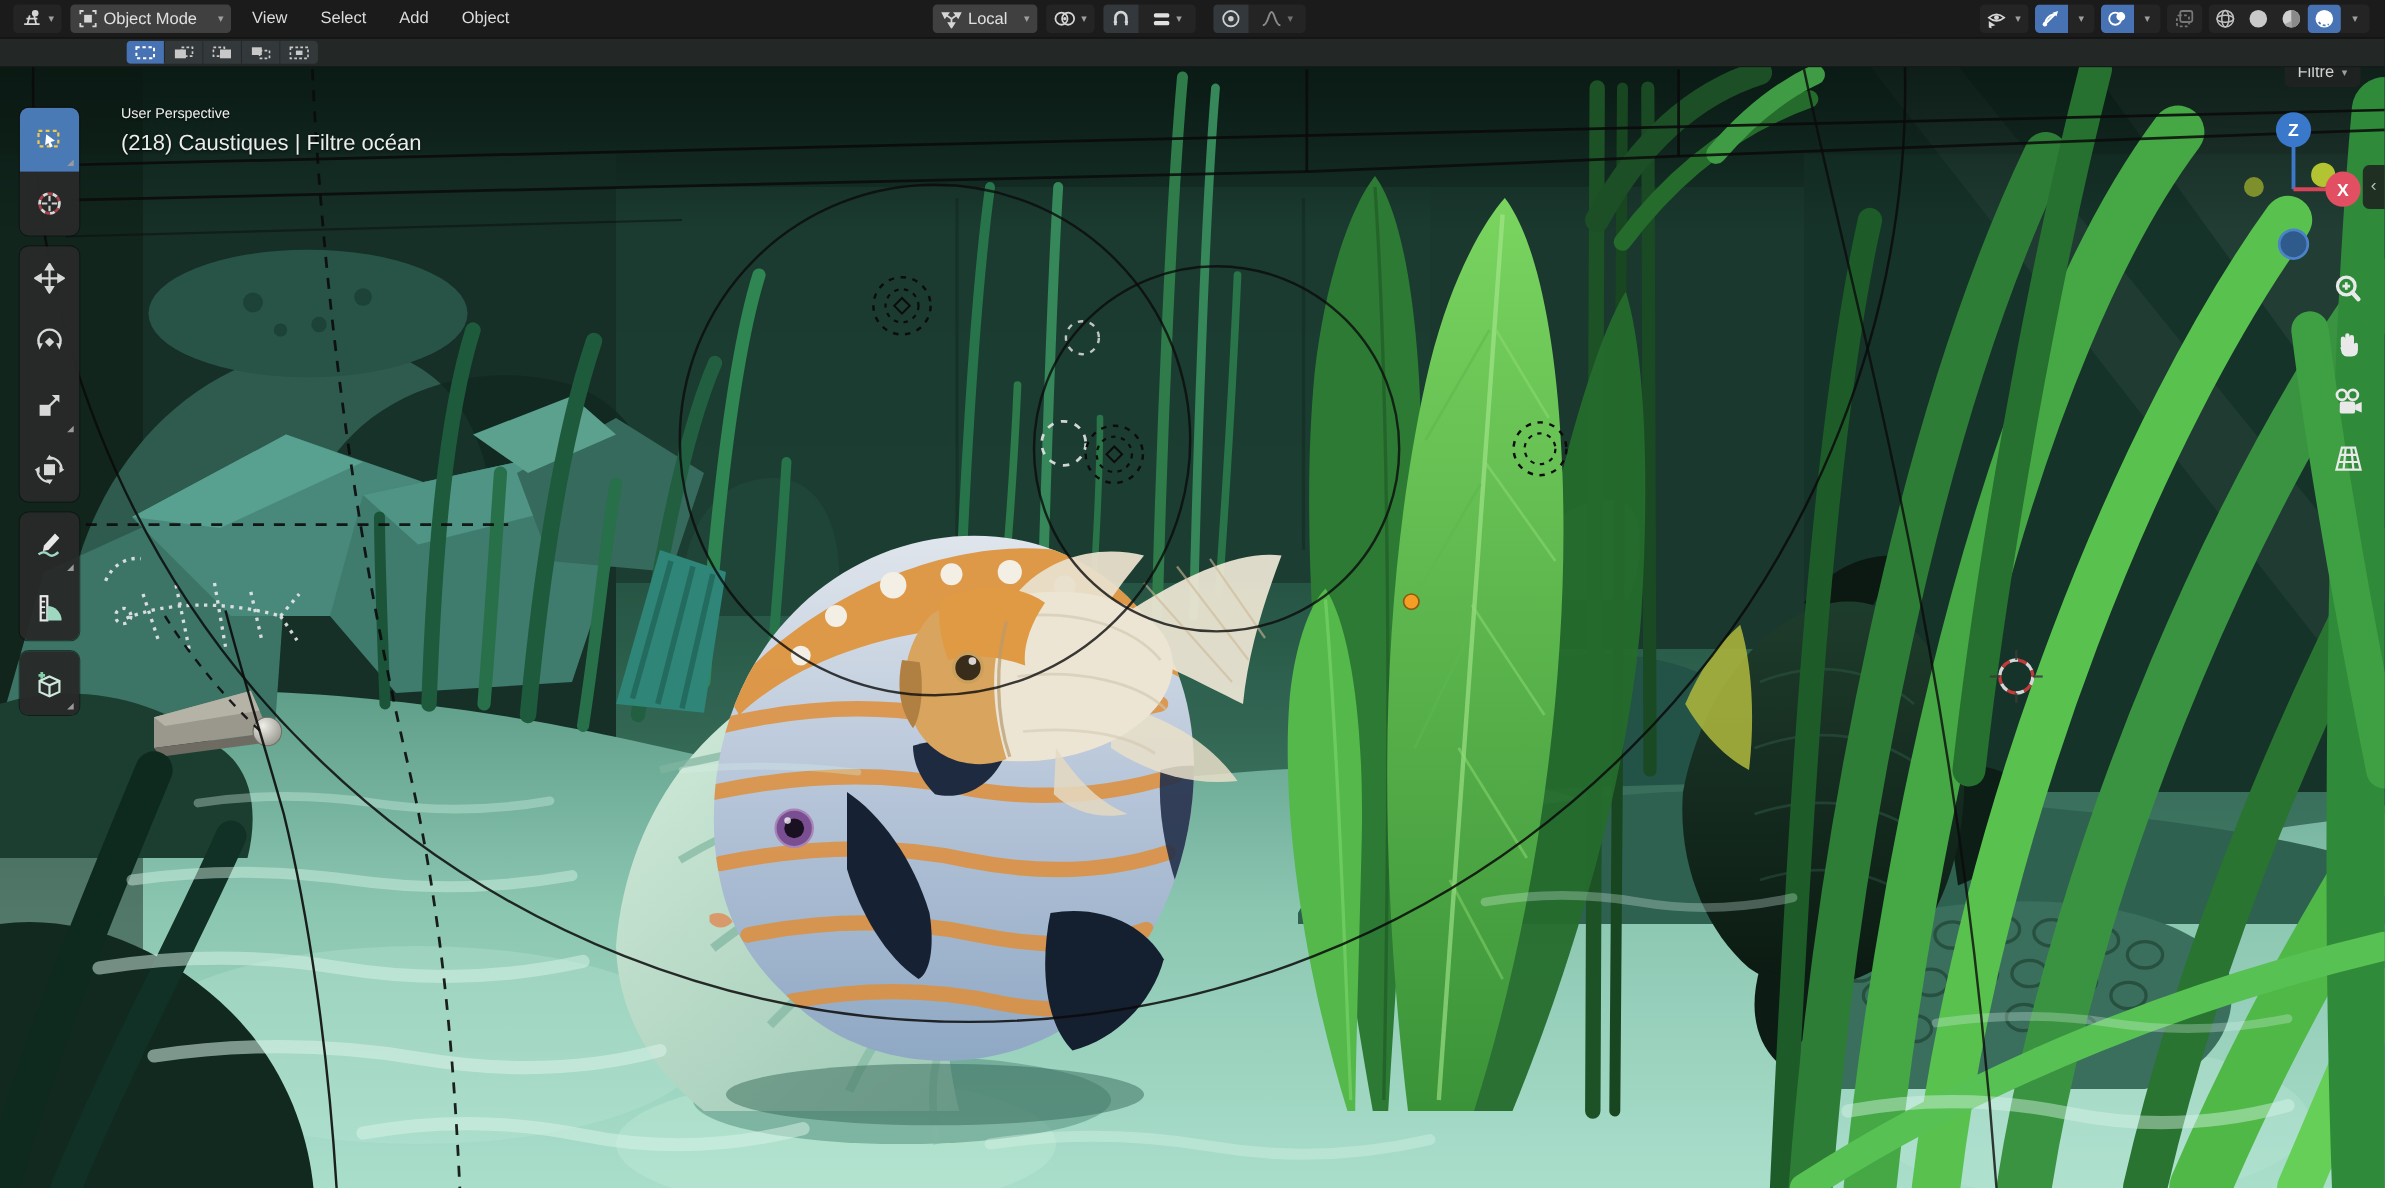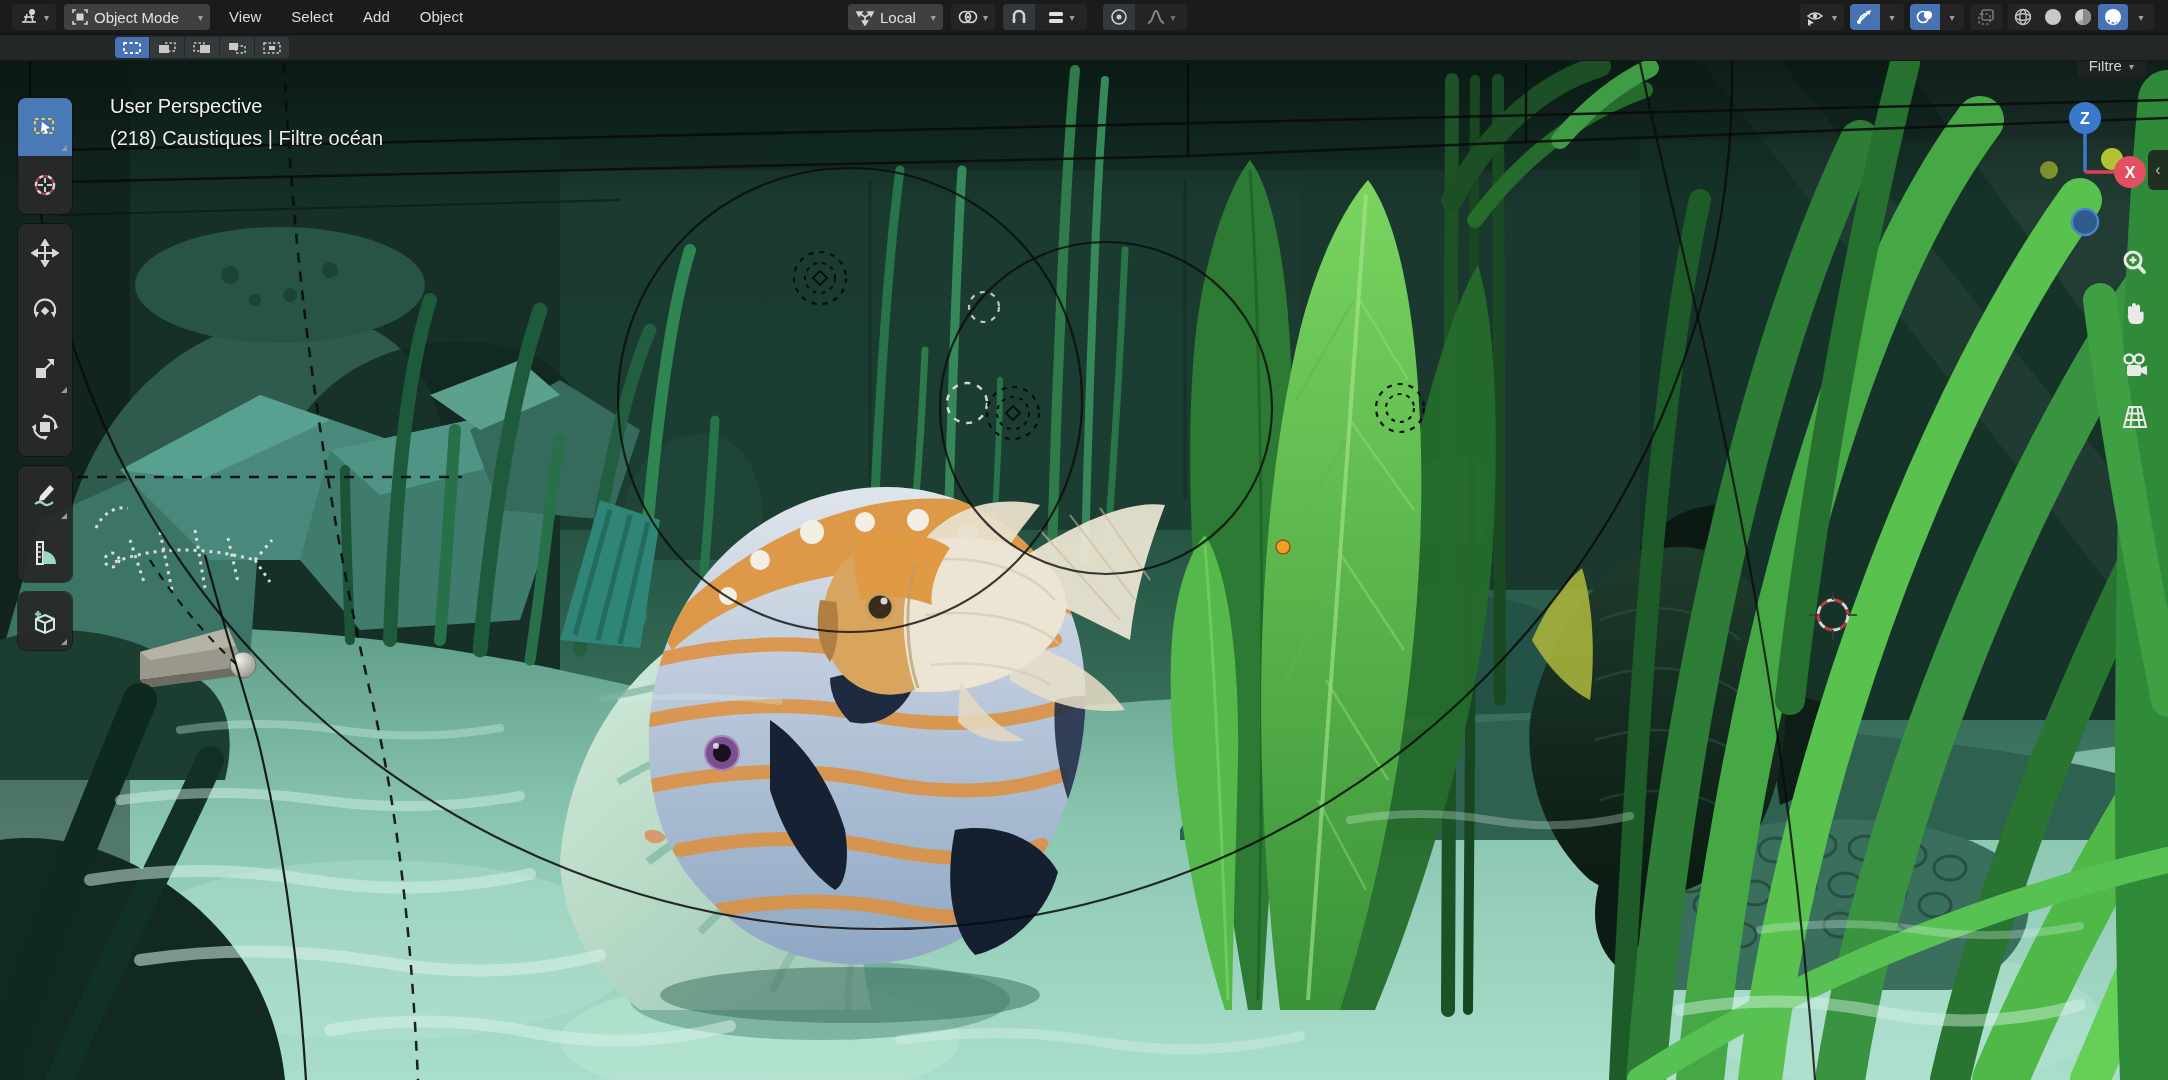--- a/index.html
+++ b/index.html
@@ -30,21 +30,21 @@
   .row2{position:absolute;left:0;top:35px;width:100%;height:25px;background:#232826;z-index:39;
         border-bottom:1px solid #151917;}
   .selmodes{position:absolute;left:115px;top:2px;display:flex;background:#2e3331;border-radius:4px;overflow:hidden;}
   .selmode{width:34px;height:21px;display:flex;align-items:center;justify-content:center;background:#33383b;
            border-right:1px solid #24282a;}
   .selmode:last-child{border-right:none;}
   .selmode.active{background:#4772b3;}
 
   
   .vp-label{position:absolute;left:110px;top:95px;z-index:20;text-shadow:0 1px 2px rgba(0,0,0,.7);}
-  .vp-label .l1{font-size:20px;color:#f0f0f0;}
+  .vp-label .l1{font-size:13px;color:#f0f0f0;}
   .vp-label .l2{font-size:20px;color:#ececec;margin-top:9px;}
   .options-btn{position:absolute;right:22px;top:52px;z-index:30;display:flex;align-items:center;gap:7px;
         background:rgba(32,35,33,.95);border-radius:5px;padding:5px 12px;font-size:15px;color:#d2d2d2;}
   .sidebar-tab{position:absolute;right:0;top:150px;width:20px;height:40px;z-index:25;
         background:rgba(28,31,30,.85);border-radius:6px 0 0 6px;display:flex;align-items:center;
         justify-content:center;color:#b9b9b9;font-size:16px;}
   .navgizmo{position:absolute;left:2020px;top:95px;width:132px;height:152px;z-index:25;}
   .navicon{position:absolute;left:2116px;width:38px;height:38px;z-index:25;display:flex;align-items:center;justify-content:center;}
 
   

